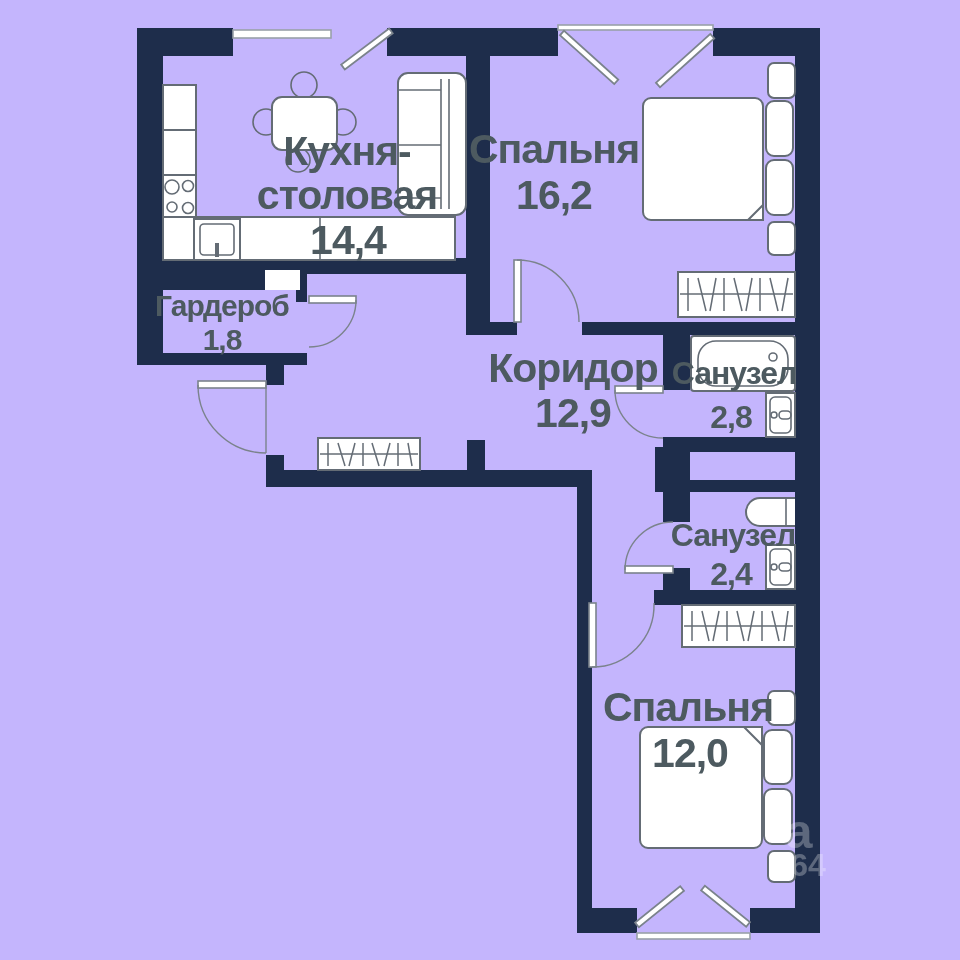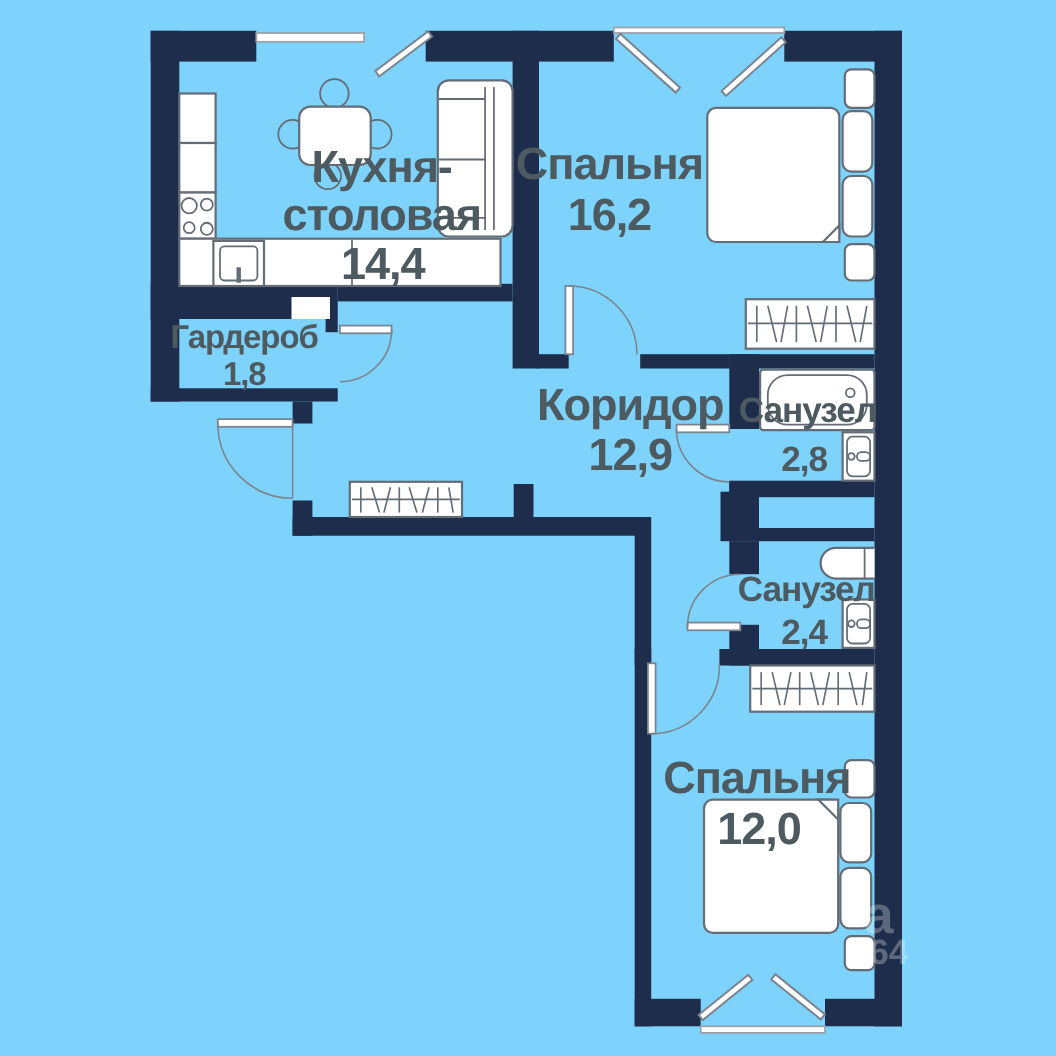--- a/index.html
+++ b/index.html
@@ -1,16 +1,16 @@
 <!DOCTYPE html>
 <html style="--wall: #1e2d4b; --label_text: #4d5a60; --fixture_line: #646c75; --background: #ffffff;"><head>
 <meta charset="utf-8">
 <style>
   html,body{margin:0;padding:0;background:#ffffff;}
-  .page{width:960px;height:960px;position:relative;background:#7dd3fc;overflow:hidden;}
+  .page{width:960px;height:960px;position:relative;background:#c4b5fd;overflow:hidden;}
   svg{display:block;}
   .wall{fill:var(--wall,#1e2d4b);}
   .cut{fill:#ffffff;}
   .fx{fill:#ffffff;stroke:var(--fixture_line,#646c75);stroke-width:2;}
   .fxl{fill:none;stroke:var(--fixture_line,#646c75);stroke-width:1.6;}
   .fxf{fill:var(--fixture_line,#646c75);stroke:none;}
   .sill{fill:#ffffff;stroke:#99a1a9;stroke-width:1.6;}
   .sash{fill:#ffffff;stroke:#7b838c;stroke-width:1.8;}
   .arc{fill:none;stroke:#7b838c;stroke-width:1.4;}
   .leaf{fill:#ffffff;stroke:#7b838c;stroke-width:1.6;}

